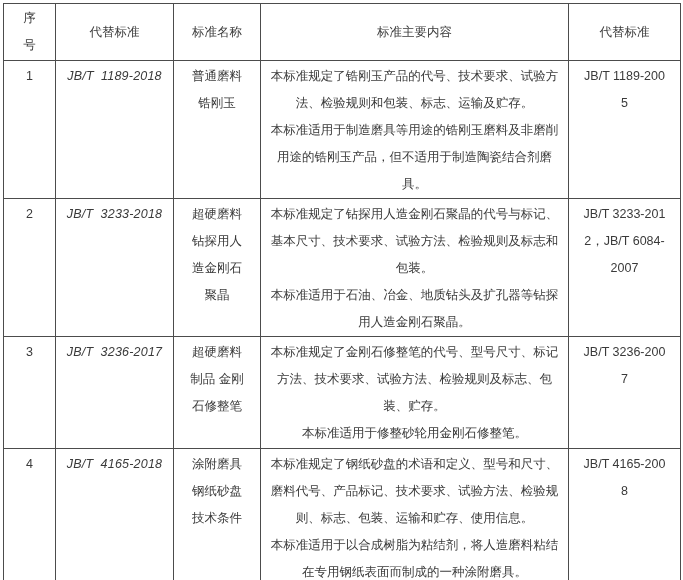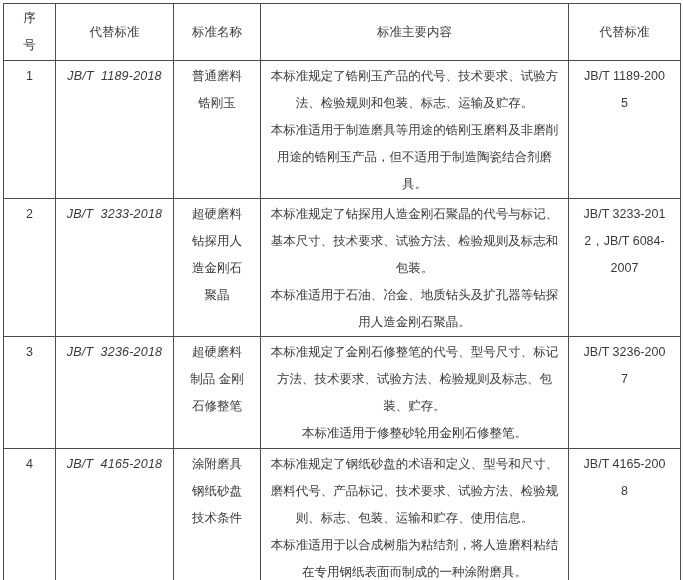--- a/index.html
+++ b/index.html
@@ -98,21 +98,21 @@
 基本尺寸、技术要求、试验方法、检验规则及标志和
 包装。
 本标准适用于石油、冶金、地质钻头及扩孔器等钻探
 用人造金刚石聚晶。</td>
       <td class="col-replace">JB/T 3233-201
 2，JB/T 6084-
 2007</td>
     </tr>
     <tr style="height:112px">
       <td class="col-no">3</td>
-      <td class="col-code">JB/T  3236-2018</td>
+      <td class="col-code">JB/T  3236-2017</td>
       <td class="col-name">超硬磨料
 制品 金刚
 石修整笔</td>
       <td class="col-content">本标准规定了金刚石修整笔的代号、型号尺寸、标记
 方法、技术要求、试验方法、检验规则及标志、包
 装、贮存。
 本标准适用于修整砂轮用金刚石修整笔。</td>
       <td class="col-replace">JB/T 3236-200
 7</td>
     </tr>

